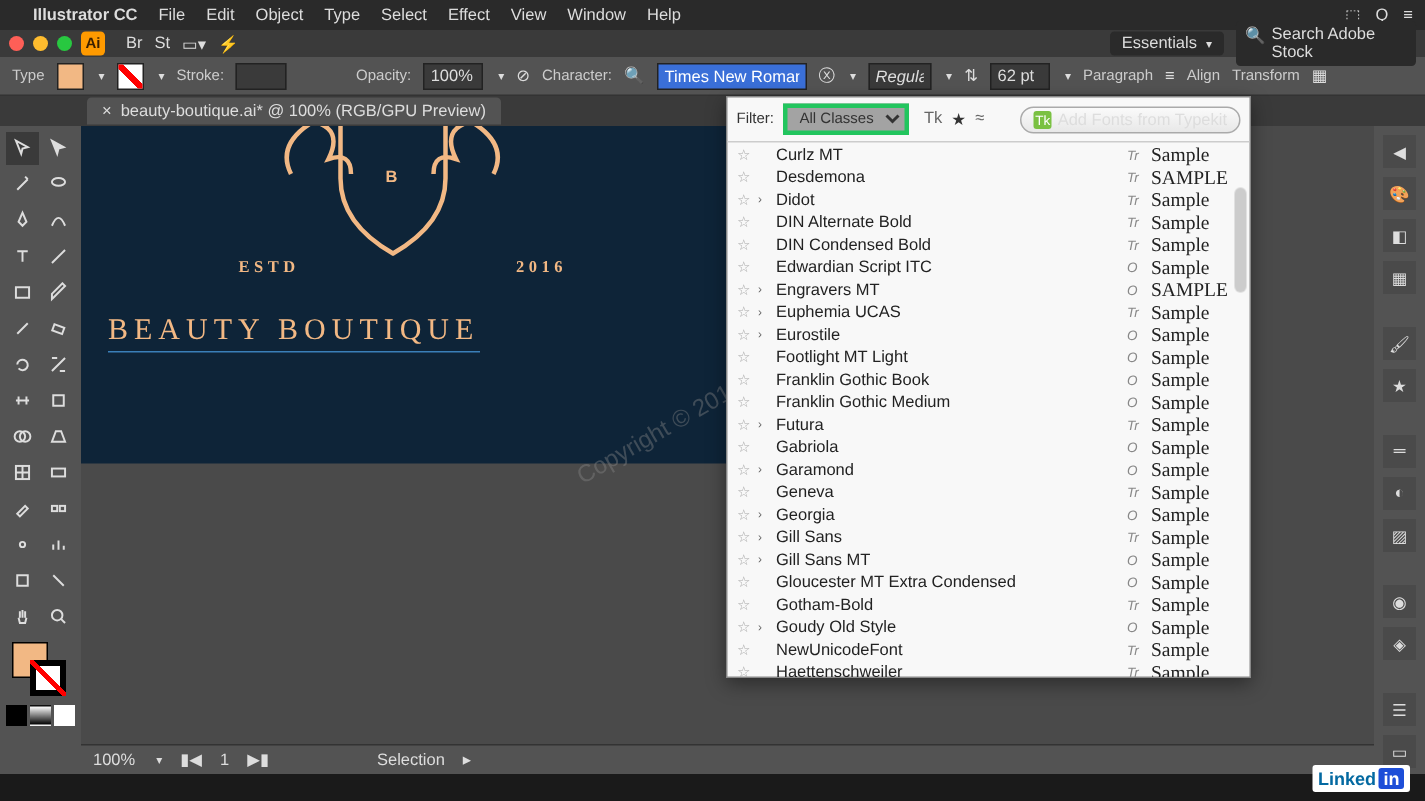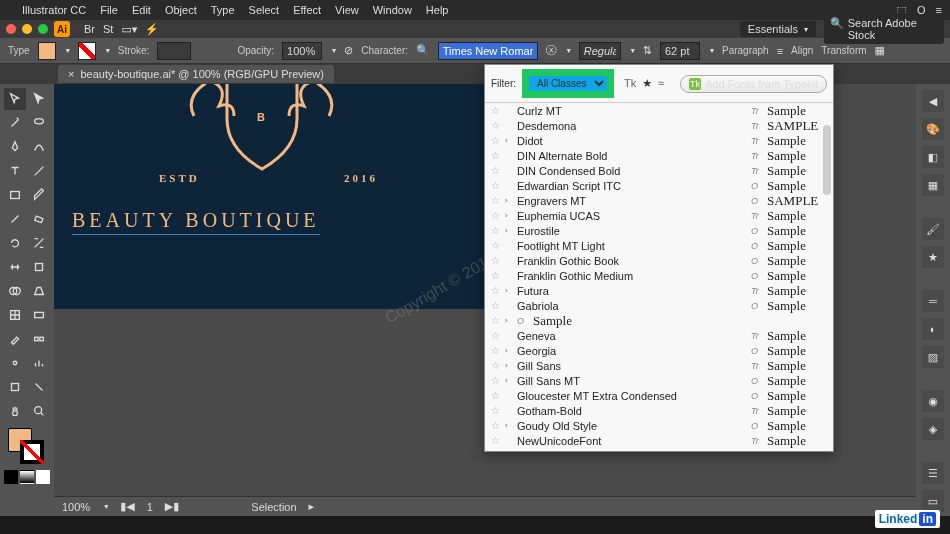--- a/index.html
+++ b/index.html
@@ -1,20 +1,20 @@
 <!DOCTYPE html>
 <html><head>
 <meta charset="utf-8">
 <style>
 *{margin:0;padding:0;box-sizing:border-box;font-family:"Lucida Grande",Arial,sans-serif;font-size:11px;color:#ddd}
 body{width:950px;height:534px;background:#1a1a1a;position:relative;overflow:hidden}
 .menubar{height:20px;background:#2a2a2a;display:flex;align-items:center;padding:0 8px;gap:14px}
 .menubar .apple{font-size:13px}
 .menubar .item{cursor:default}
-.menubar .app-name{font-weight:normal}
+.menubar .app-name{font-weight:bold}
 .menubar .right{margin-left:auto;display:flex;gap:10px}
 .titlebar{height:18px;background:#3a3a3a;display:flex;align-items:center;padding:0 6px;gap:6px}
 .traffic{display:flex;gap:6px}
 .dot{width:10px;height:10px;border-radius:50%}
 .red{background:#ff5f57}.yellow{background:#febc2e}.green{background:#28c840}
 .ai-icon{width:16px;height:16px;background:#ff9a00;border-radius:3px;display:flex;align-items:center;justify-content:center;font-weight:bold;color:#3a1f00;font-size:10px}
 .titlebar .tb-icons{display:flex;gap:8px;margin-left:8px}
 .titlebar .right{margin-left:auto;display:flex;align-items:center;gap:8px}
 .workspace-sel{background:#2a2a2a;padding:2px 8px;border-radius:3px;display:flex;gap:4px;align-items:center}
 .search-stock{background:#2a2a2a;padding:3px 6px;border-radius:3px;width:120px;display:flex;gap:4px;color:#888}
@@ -44,21 +44,21 @@
 .year{top:88px;left:290px;font-size:11px;font-weight:bold}
 .main-text{top:125px;left:18px;font-size:20px;letter-spacing:4px;border-bottom:1px solid #3a7fb8;padding-bottom:2px}
 .shield{position:absolute;top:-18px;left:130px;width:155px;height:110px}
 .watermark{position:absolute;top:180px;left:320px;color:#888;font-size:16px;transform:rotate(-30deg);opacity:.4}
 .status-bar{position:absolute;bottom:0;left:0;right:0;height:20px;background:#535353;display:flex;align-items:center;padding:0 8px;gap:12px;border-top:1px solid #333;font-size:10px}
 .right-panels{width:34px;background:#535353;display:flex;flex-direction:column;align-items:center;gap:6px;padding-top:6px}
 .panel-icon{width:22px;height:22px;background:#4a4a4a;display:flex;align-items:center;justify-content:center}
 .font-dropdown{position:absolute;top:64px;left:484px;width:350px;height:388px;background:#f8f8f8;border:1px solid #888;box-shadow:0 4px 12px rgba(0,0,0,.4);color:#333;display:flex;flex-direction:column}
 .fd-header{display:flex;align-items:center;padding:4px 6px;gap:6px;border-bottom:1px solid #ccc}
 .fd-filter{color:#333;font-size:10px}
-.fd-select{background:#0ea5e9;border:7px solid #22c55e;padding:1px 4px;font-size:10px;color:#333}
+.fd-select{background:#a3a3a3;border:3px solid #22c55e;padding:1px 4px;font-size:10px;color:#333}
 .fd-icons{display:flex;gap:6px;margin-left:4px}
 .fd-typekit{margin-left:auto;background:linear-gradient(#fafafa,#e8e8e8);border:1px solid #aaa;border-radius:10px;padding:2px 8px;font-size:10px;color:#333;display:flex;gap:4px;align-items:center}
 .tk-icon{width:12px;height:12px;background:#7ac142;border-radius:2px;color:#fff;font-size:9px;display:flex;align-items:center;justify-content:center}
 .fd-list{flex:1;overflow-y:auto}
 .fd-row{display:flex;align-items:center;padding:2px 6px;height:15px}
 .fd-star{width:14px;color:#aaa;font-size:10px}
 .fd-exp{width:12px;color:#666;font-size:8px}
 .fd-name{flex:1;color:#222;font-size:11px}
 .fd-type{width:16px;font-size:9px;color:#888;font-style:italic}
 .fd-sample{width:60px;font-size:13px;color:#222}
@@ -467,20 +467,21 @@
       <div class="fd-row">
         <span class="fd-star">☆</span>
   <span class="fd-exp"></span>
   <span class="fd-name">Gabriola</span>
   <span class="fd-type">O</span>
   <span class="fd-sample" style="font-family:'Gabriola',serif">Sample</span>
       </div>
       <div class="fd-row">
         <span class="fd-star">☆</span>
   <span class="fd-exp">›</span>
+  <span class="fd-name">Garamond</span>
   <span class="fd-type">O</span>
   <span class="fd-sample" style="font-family:'Garamond',serif">Sample</span>
       </div>
       <div class="fd-row">
         <span class="fd-star">☆</span>
   <span class="fd-exp"></span>
   <span class="fd-name">Geneva</span>
   <span class="fd-type">Tr</span>
   <span class="fd-sample" style="font-family:'Geneva',serif">Sample</span>
       </div>

